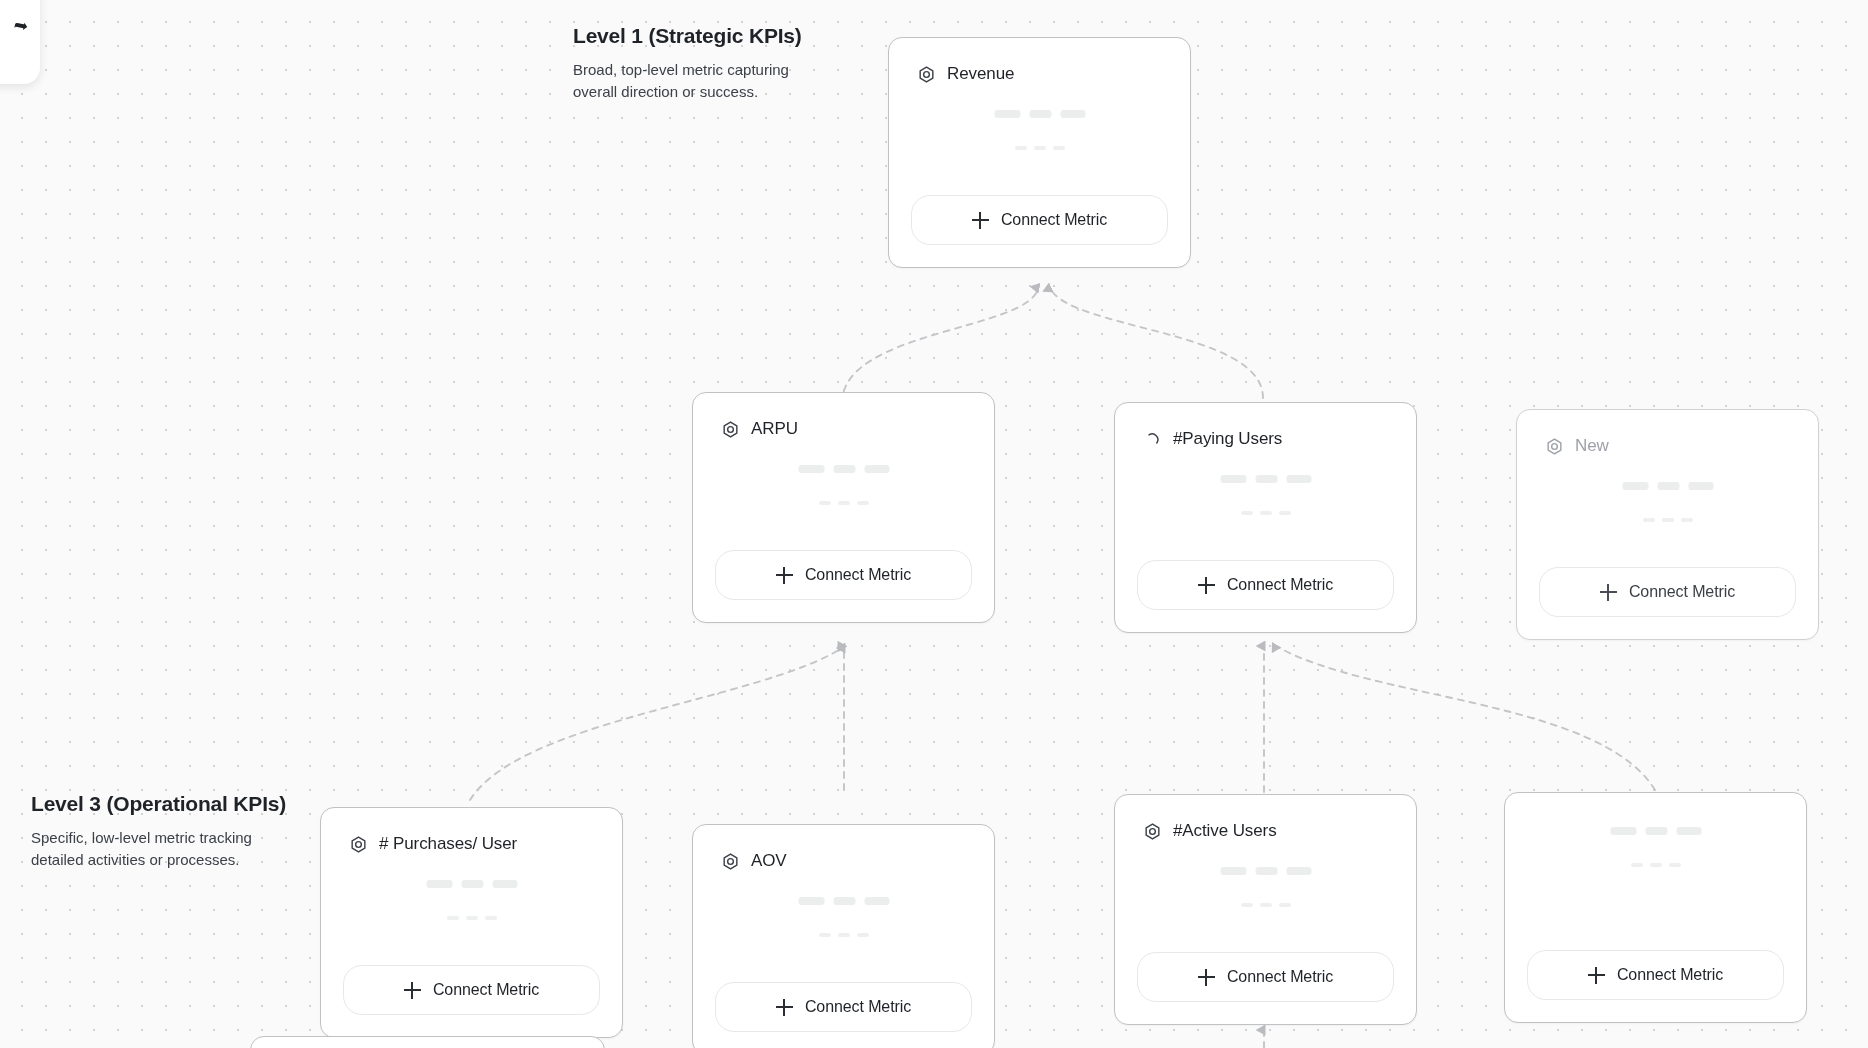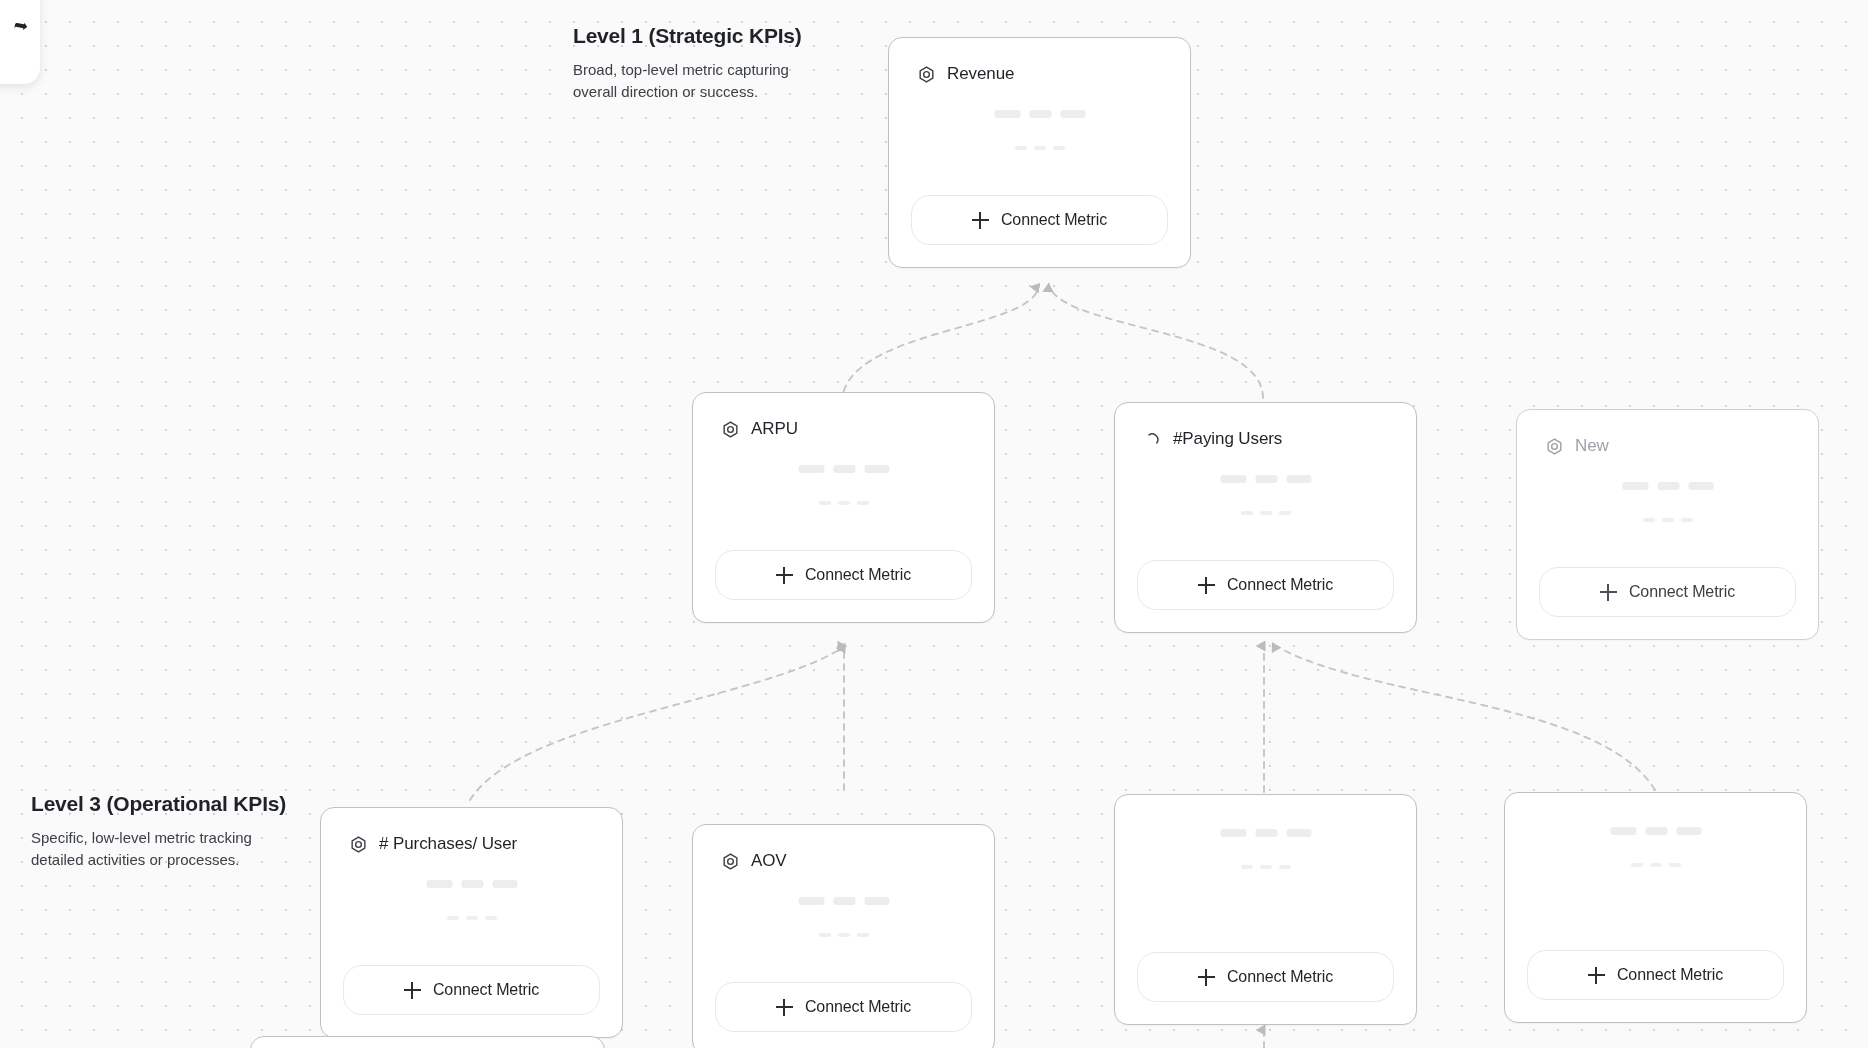--- a/index.html
+++ b/index.html
@@ -381,20 +381,29 @@
         <span class="skel sm c"></span>
       </div>
     </div>
     <div class="connect-btn">
       <span class="plus-icon"></span>
       <span class="connect-label">Connect Metric</span>
     </div>
   </div>
 
   <div class="card" id="card-active-users" style="left:1114px; top:794px; width:303px; height:231px;">
+    <div class="card-head">
+      <span class="card-icon">
+        <svg viewBox="0 0 24 24" fill="none" stroke="currentColor" stroke-width="1.8" stroke-linejoin="round">
+            <path d="M12 2.6 20 7.3 20 16.7 12 21.4 4 16.7 4 7.3 Z"></path>
+             <circle cx="12" cy="12" r="3.6"></circle>
+          </svg>
+      </span>
+      <span class="card-title">#Active Users</span>
+    </div>
     <div class="card-body">
       <div class="skel-row top">
         <span class="skel w1"></span>
         <span class="skel w2"></span>
         <span class="skel w3"></span>
       </div>
       <div class="skel-row bottom">
         <span class="skel sm a"></span>
         <span class="skel sm b"></span>
         <span class="skel sm c"></span>

